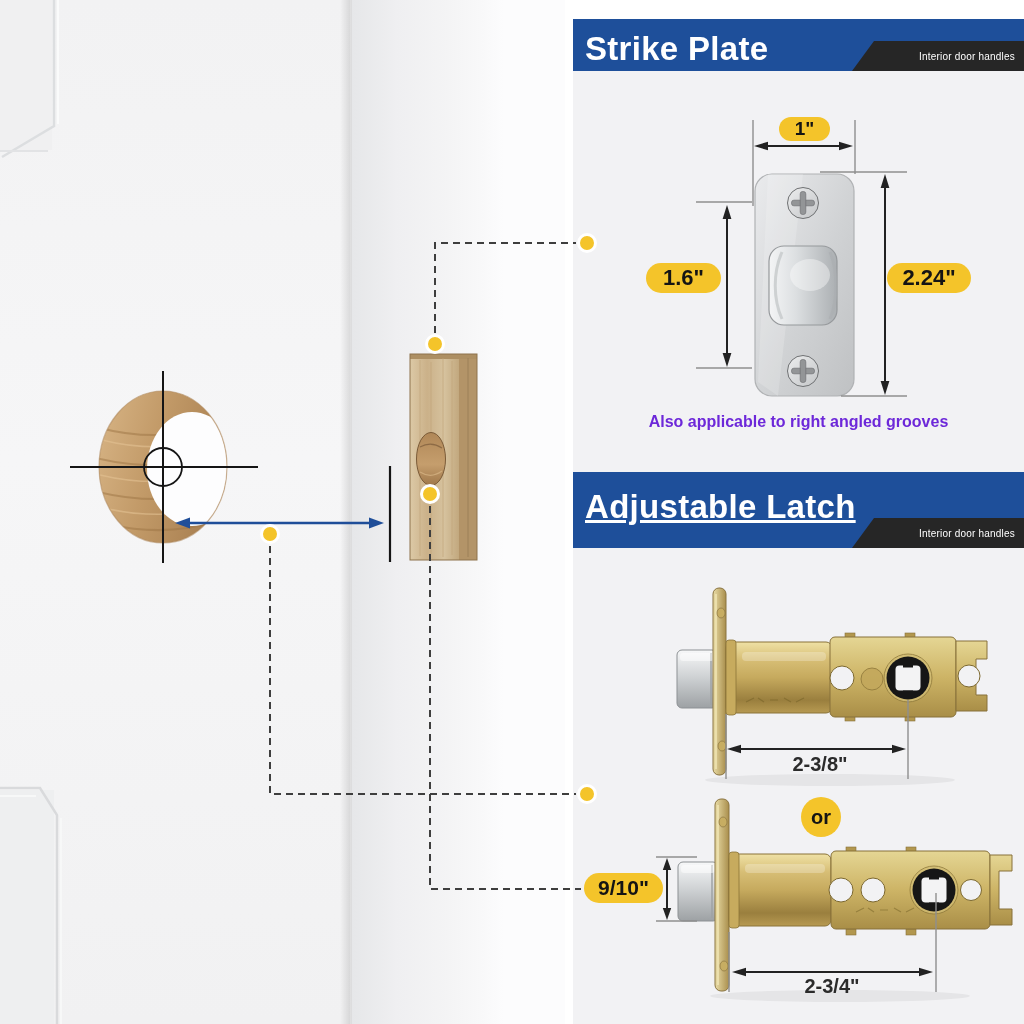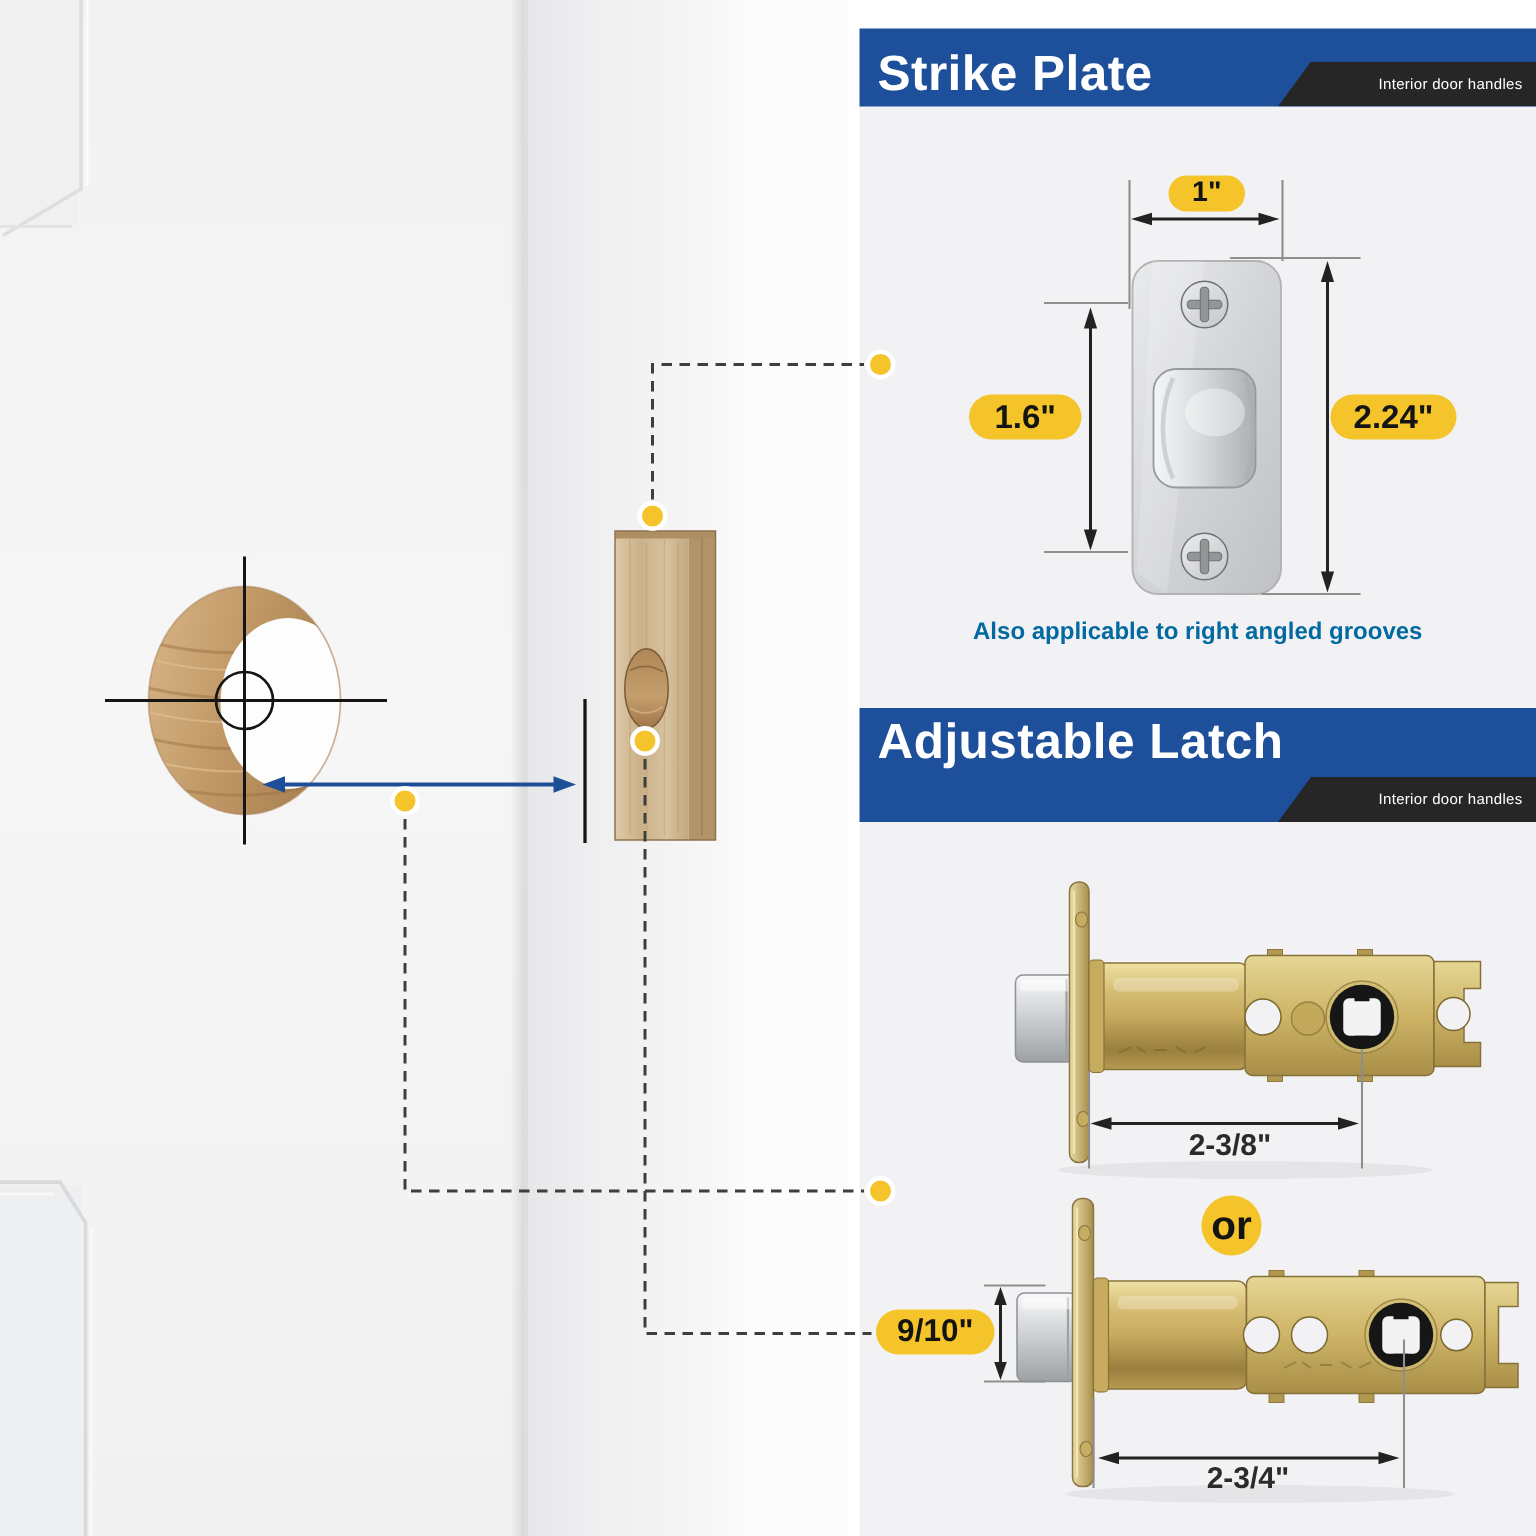--- a/index.html
+++ b/index.html
@@ -21,38 +21,38 @@
   
   .panel-body{position:absolute;left:573px;width:451px;background:#f2f2f4;z-index:1;}
   #panel-strike-body{top:70px;height:402px;}
   #panel-latch-body{top:548px;height:476px;}
   .panel-header{position:absolute;left:573px;width:451px;background:#1e4f9a;z-index:2;}
   #header-strike{top:2px;height:52px;margin-top:17px;}
   #header-latch{top:472px;height:76px;}
   .panel-title{position:absolute;left:12px;color:#ffffff;font-weight:bold;
     font-size:33px;letter-spacing:0.3px;white-space:nowrap;}
   #header-strike .panel-title{top:11px;}
-  #header-latch .panel-title{top:3px;}
+  #header-latch .panel-title{top:16px;text-decoration:underline;}
   .badge{position:absolute;right:0;bottom:0;height:30px;width:172px;background:#262626;
     clip-path:polygon(22px 0,100% 0,100% 100%,0 100%);
     display:flex;align-items:center;justify-content:flex-end;}
   .badge span{color:#ffffff;font-size:10px;padding-right:9px;letter-spacing:0.2px;}
   
   #overlay{position:absolute;left:0;top:0;width:1024px;height:1024px;z-index:3;pointer-events:none;}
   
   .pill{position:absolute;background:#f4c42a;border-radius:999px;z-index:4;
     display:flex;align-items:center;justify-content:center;
     color:#141414;font-weight:bold;}
   #pill-width{left:779px;top:117px;width:51px;height:24px;font-size:19px;}
   #pill-screw{left:646px;top:263px;width:75px;height:30px;font-size:22px;}
   #pill-height{left:887px;top:263px;width:84px;height:30px;font-size:22px;}
   #pill-bolt{left:584px;top:873px;width:79px;height:30px;font-size:21px;}
-  #pill-or{left:801px;top:797px;width:40px;height:40px;border-radius:50%;font-size:27px;}
+  #pill-or{left:801px;top:797px;width:40px;height:40px;border-radius:50%;font-size:20px;}
   .note{position:absolute;left:573px;top:413px;width:451px;text-align:center;z-index:4;
-    font-size:16px;font-weight:600;color:#0369a1;}
+    font-size:16px;font-weight:600;color:#6d28d9;}
   .dimlabel{position:absolute;z-index:4;width:110px;text-align:center;
     font-size:20px;font-weight:600;color:#2b2b2b;}
   #label-backset1{left:765px;top:753px;}
   #label-backset2{left:777px;top:975px;}
 </style>
 </head>
 <body>
 
 <div class="scene">
   <div class="door-face"></div>

